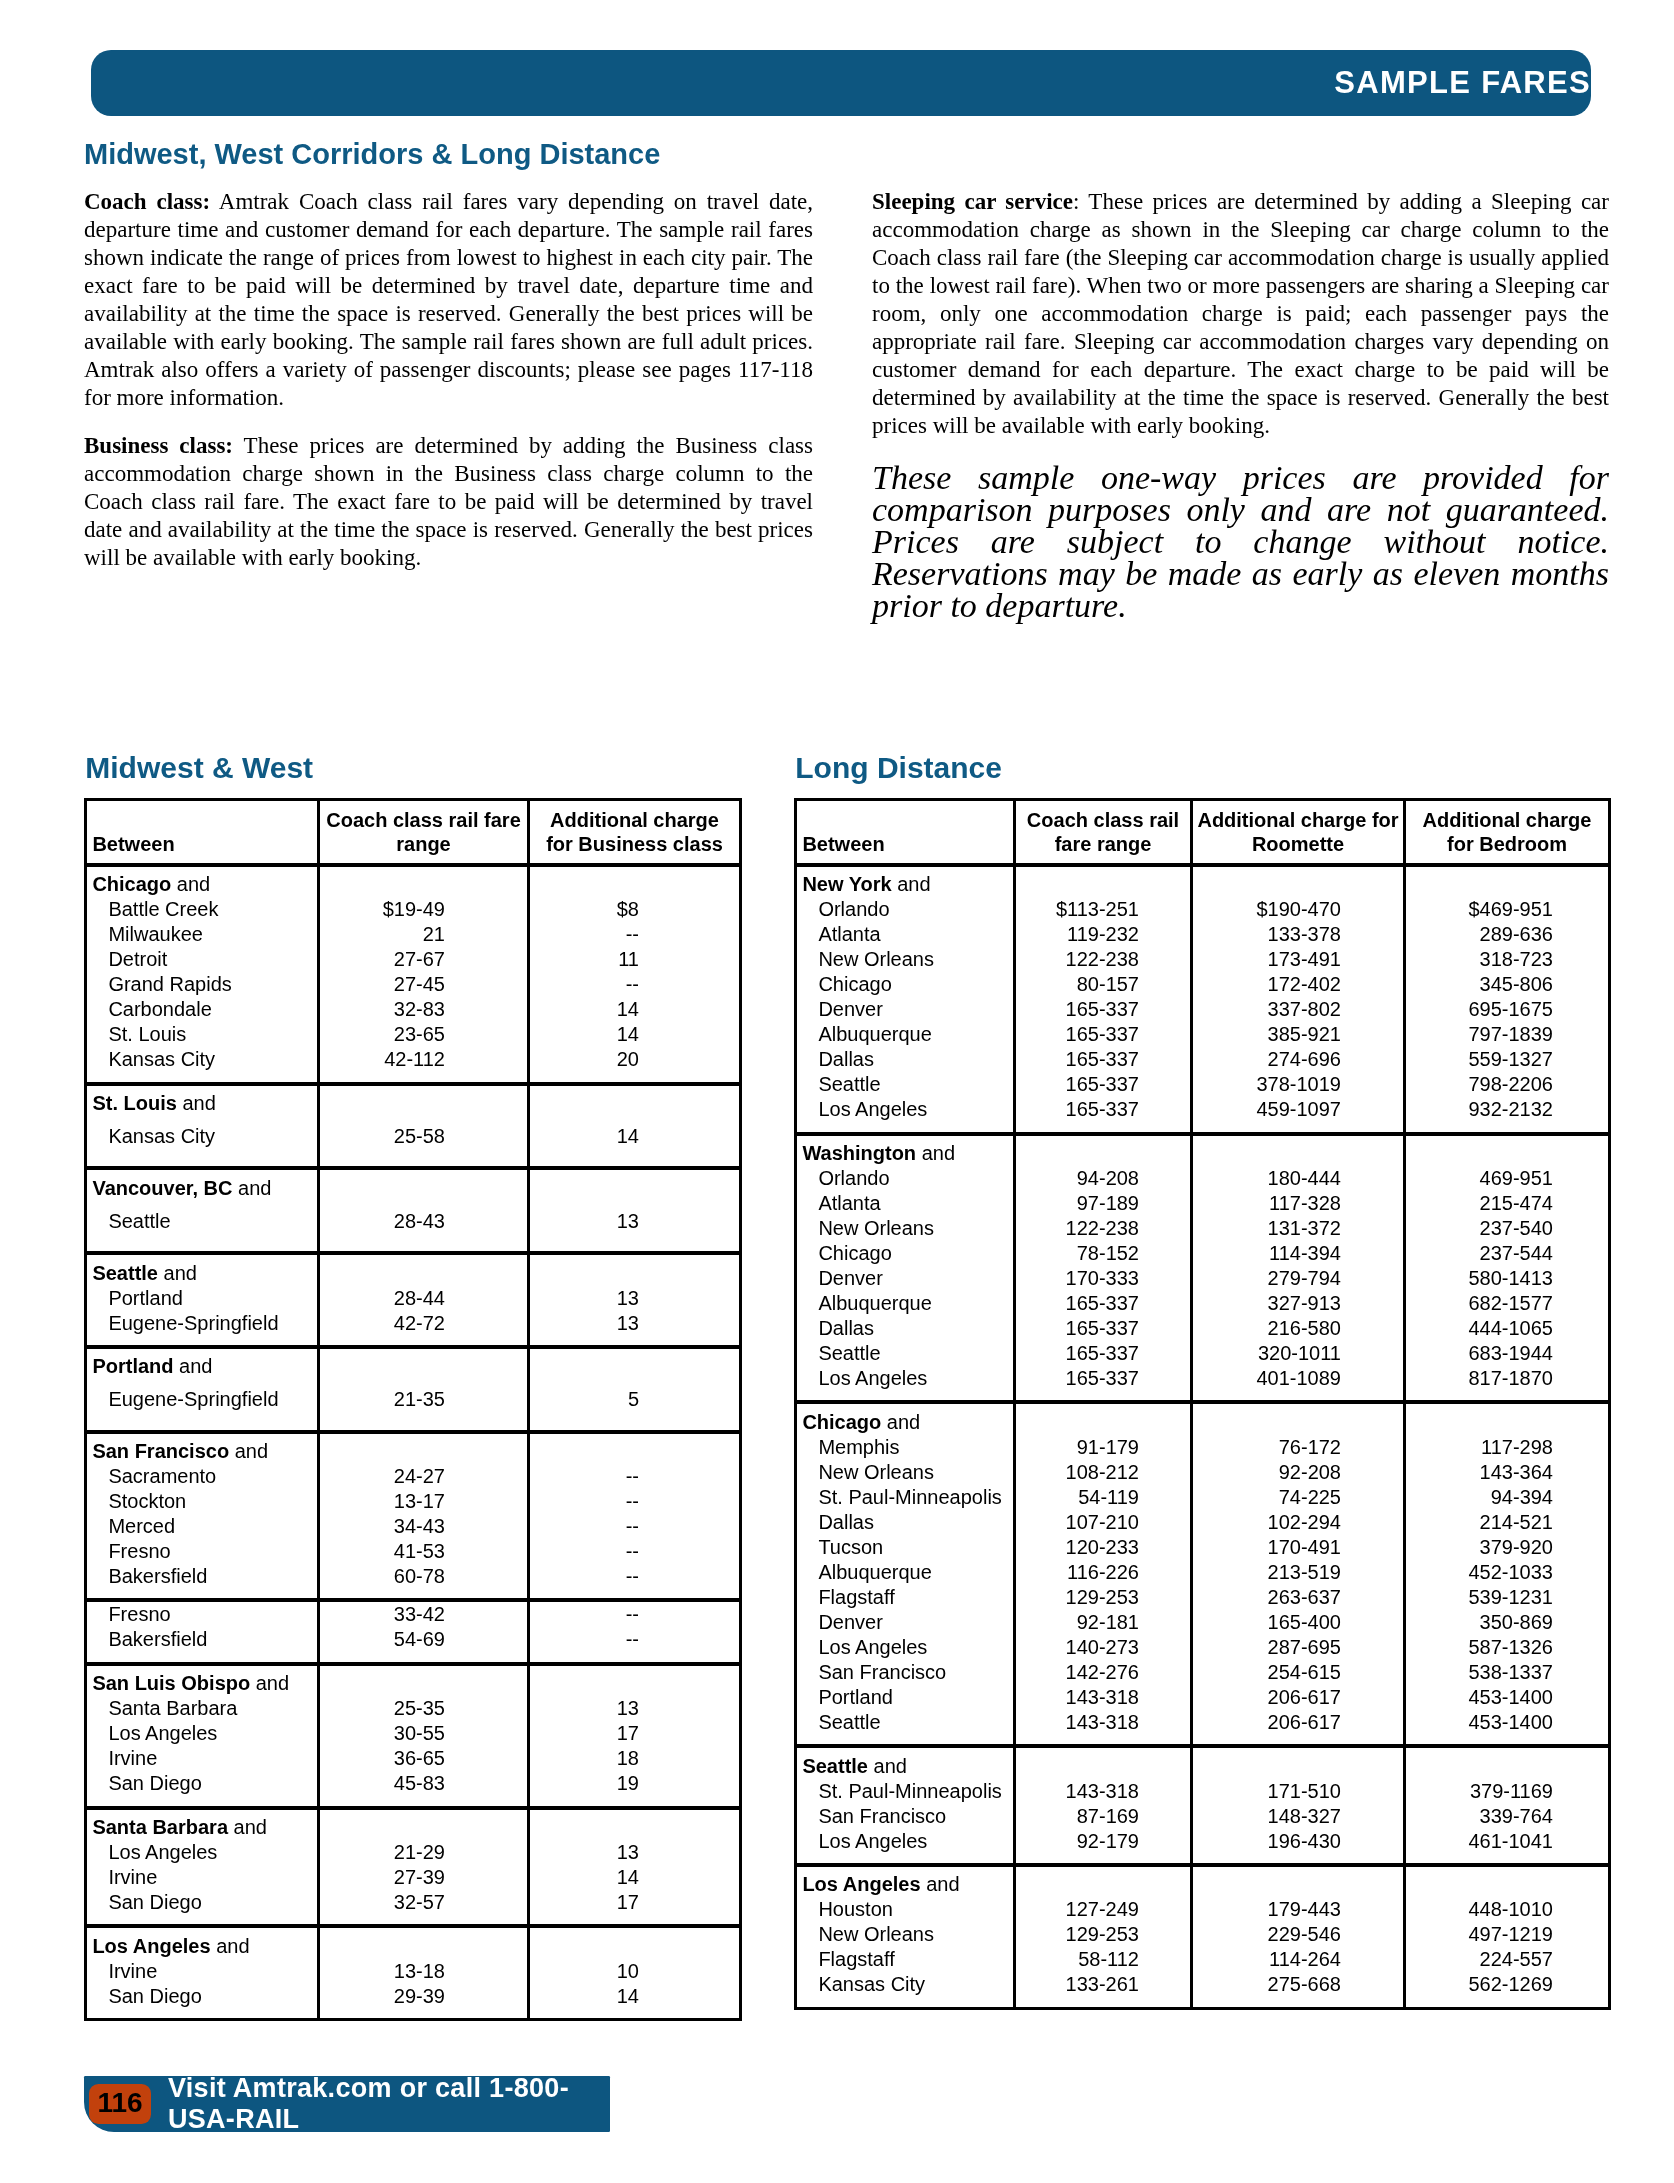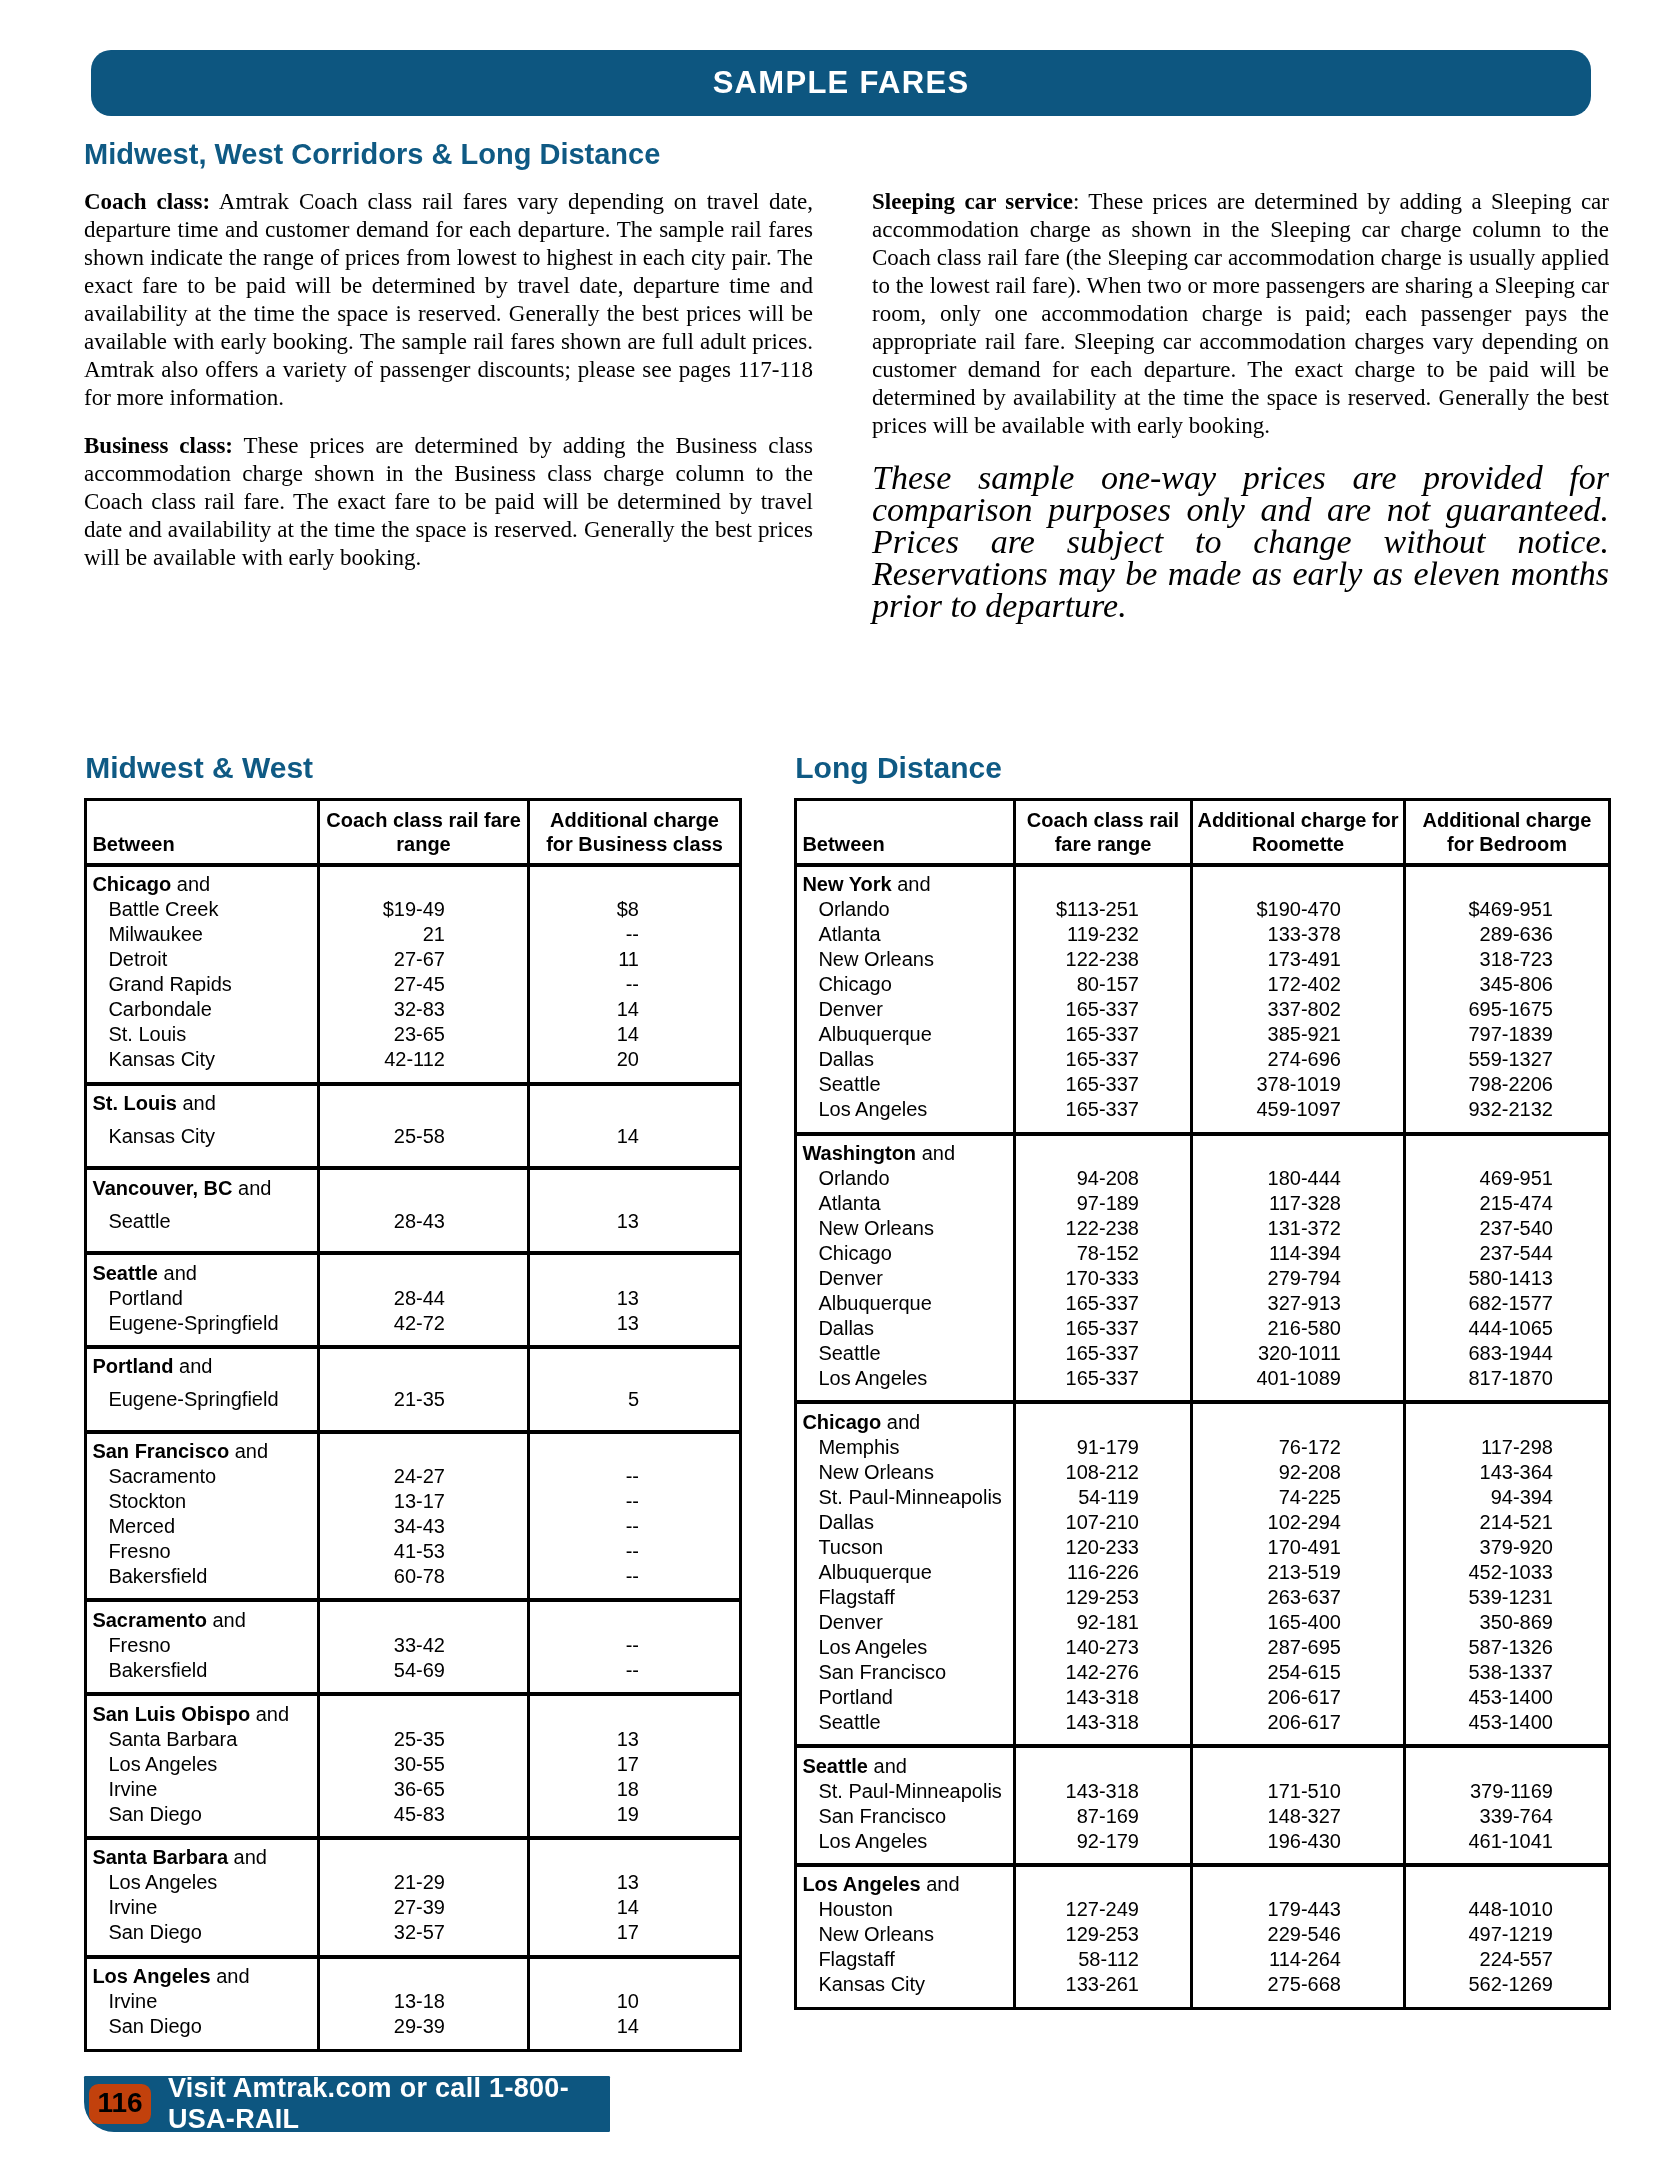--- a/index.html
+++ b/index.html
@@ -17,21 +17,21 @@
     color:#000;
     overflow:hidden;
   }
   
   .title-bar{
     position:absolute;
     left:91px; top:50px;
     width:1500px; height:66px;
     background:var(--banner-blue);
     border-radius:20px;
-    display:flex; align-items:center; justify-content:center;
+    display:flex; align-items:center; justify-content:flex-end;
   }
   .title-bar .banner-text{
     color:#fff;
     font-weight:bold;
     font-size:31px;
     letter-spacing:1.3px;
   }
   
   .content{
     position:absolute;
@@ -296,25 +296,20 @@
             <td class="vb c1" data-name="fare-cell">41-53</td>
             <td class="vb c2" data-name="fare-cell">--</td>
           </tr>
           <tr data-name="fare-row">
             <td class="city" data-name="city-cell">Bakersfield</td>
             <td class="vb c1" data-name="fare-cell">60-78</td>
             <td class="vb c2" data-name="fare-cell">--</td>
           </tr>
         </tbody>
         <tbody data-name="city-pair-group">
-          <tr data-name="group-header-row">
-            <td class="glabel" data-name="group-city-label"><b>Sacramento</b> and</td>
-            <td class="vb" data-name="empty-cell"></td>
-            <td class="vb" data-name="empty-cell"></td>
-          </tr>
           <tr data-name="fare-row">
             <td class="city" data-name="city-cell">Fresno</td>
             <td class="vb c1" data-name="fare-cell">33-42</td>
             <td class="vb c2" data-name="fare-cell">--</td>
           </tr>
           <tr data-name="fare-row">
             <td class="city" data-name="city-cell">Bakersfield</td>
             <td class="vb c1" data-name="fare-cell">54-69</td>
             <td class="vb c2" data-name="fare-cell">--</td>
           </tr>

